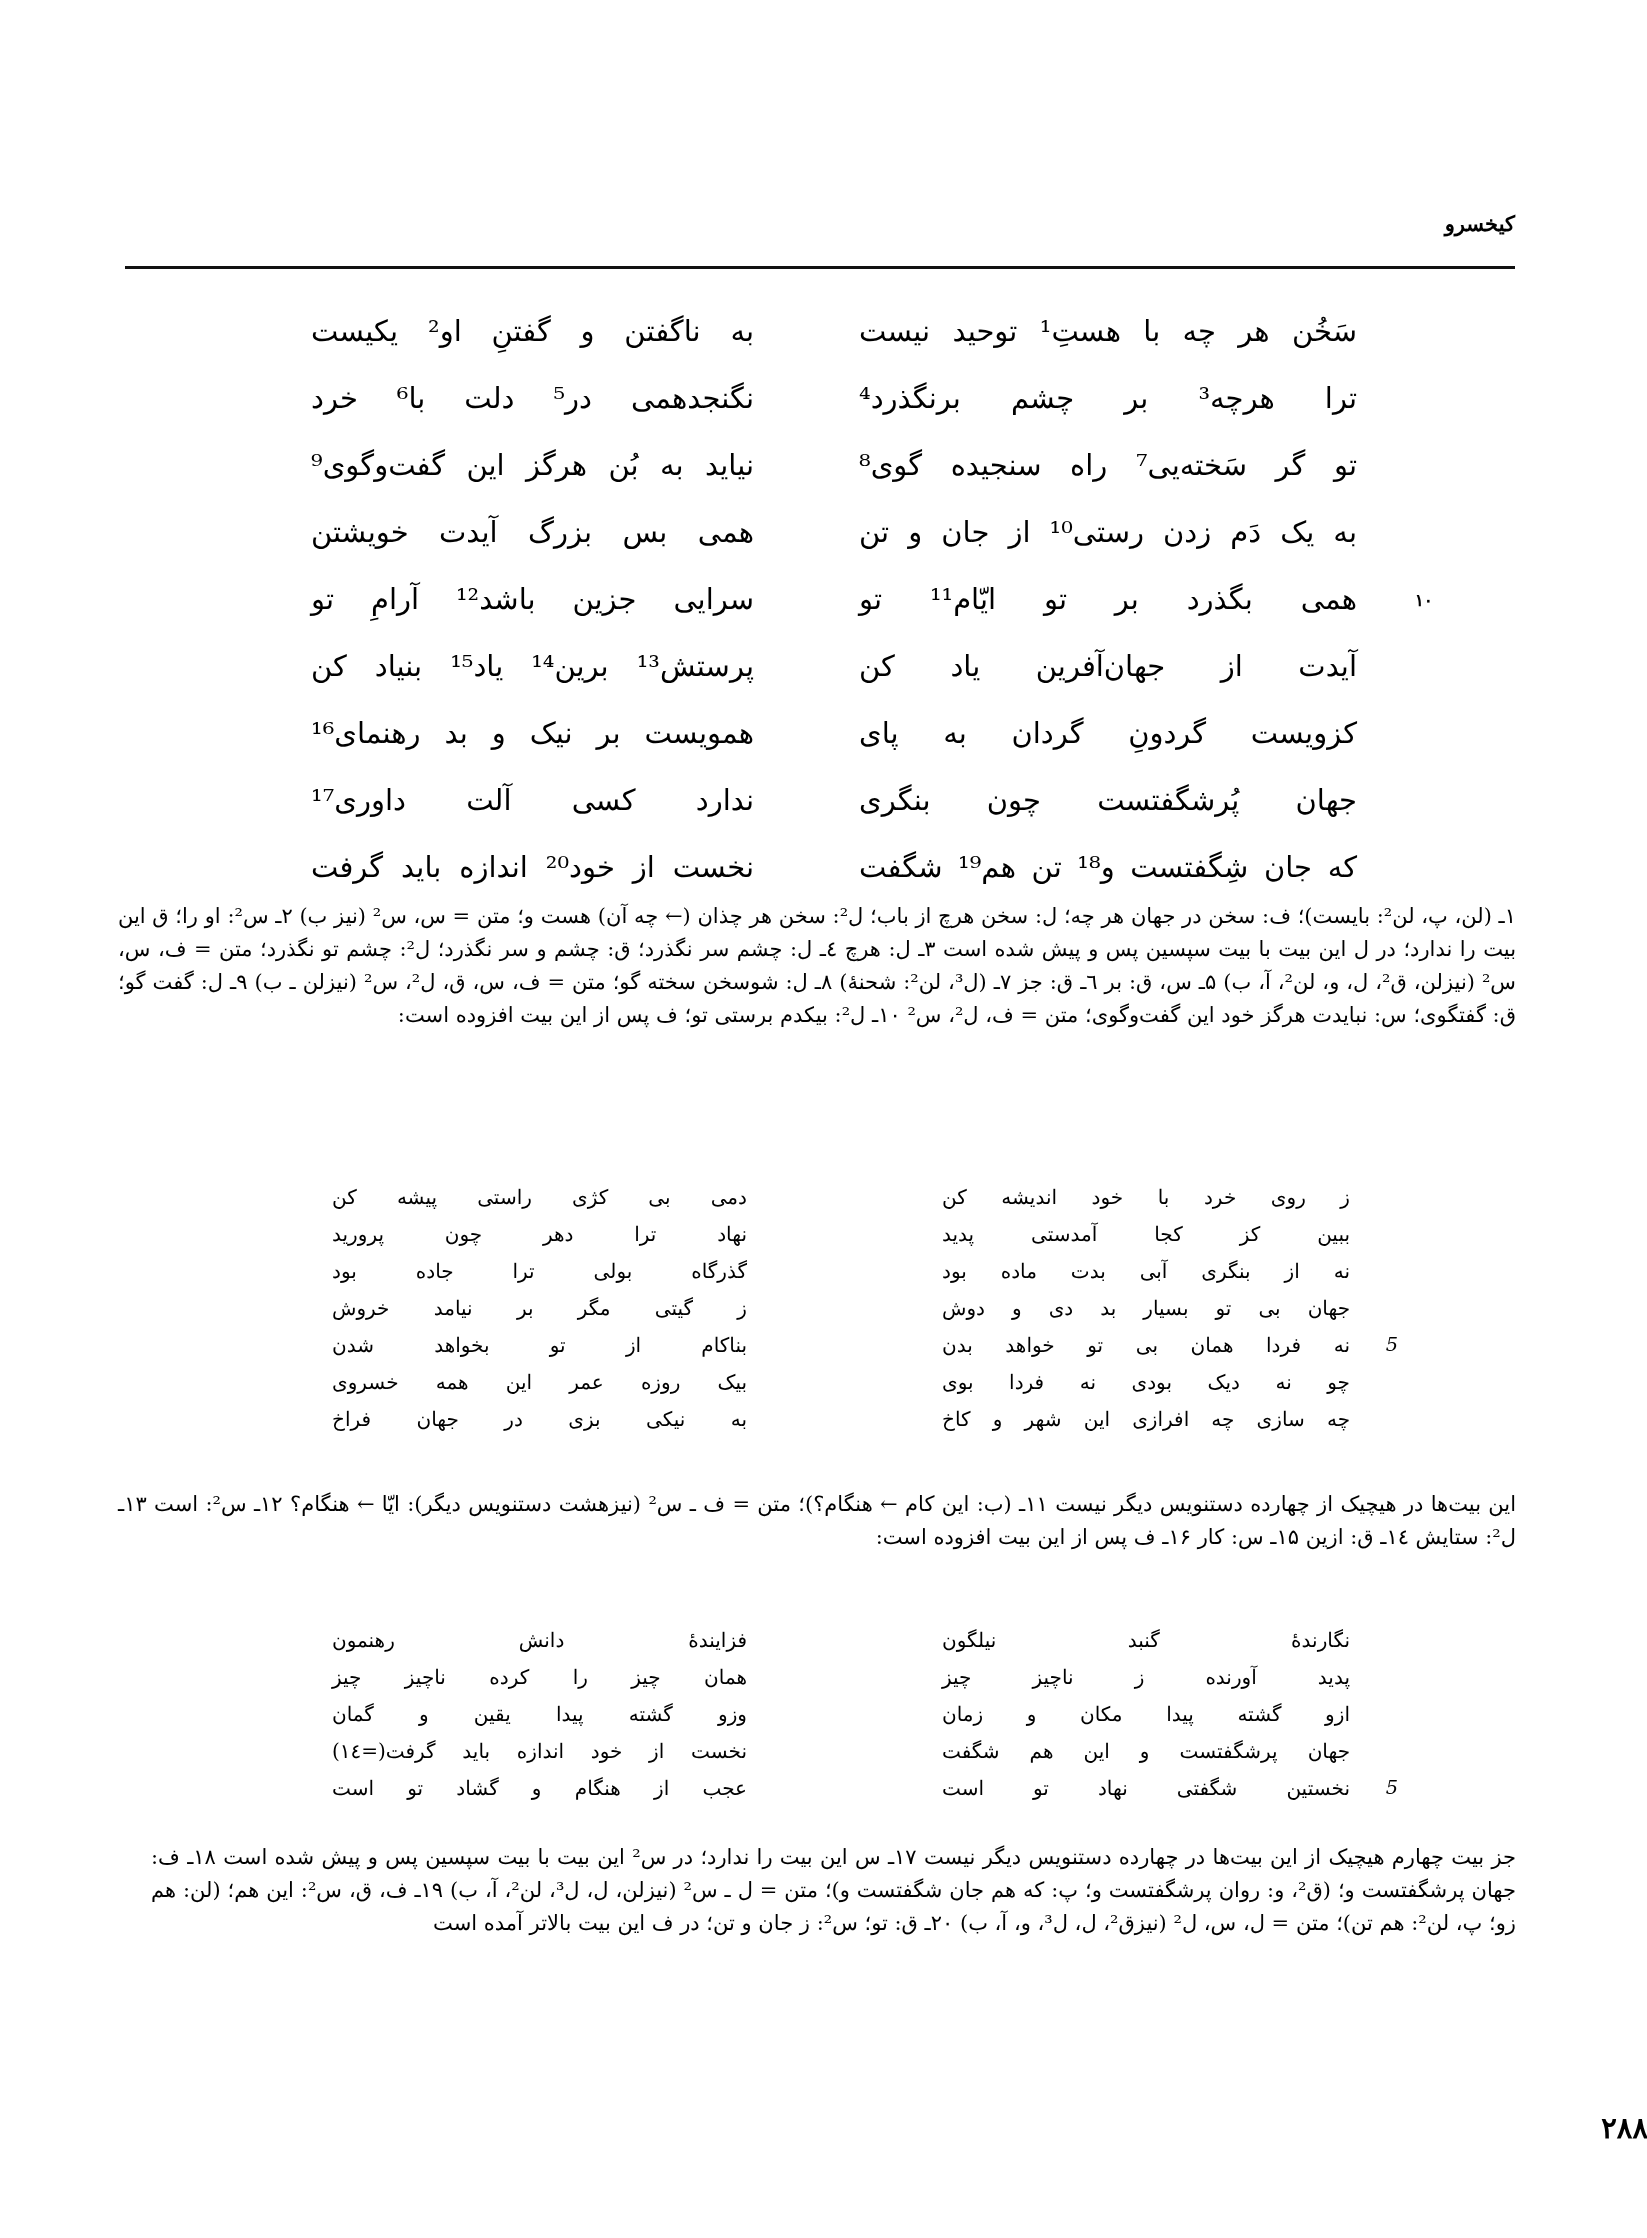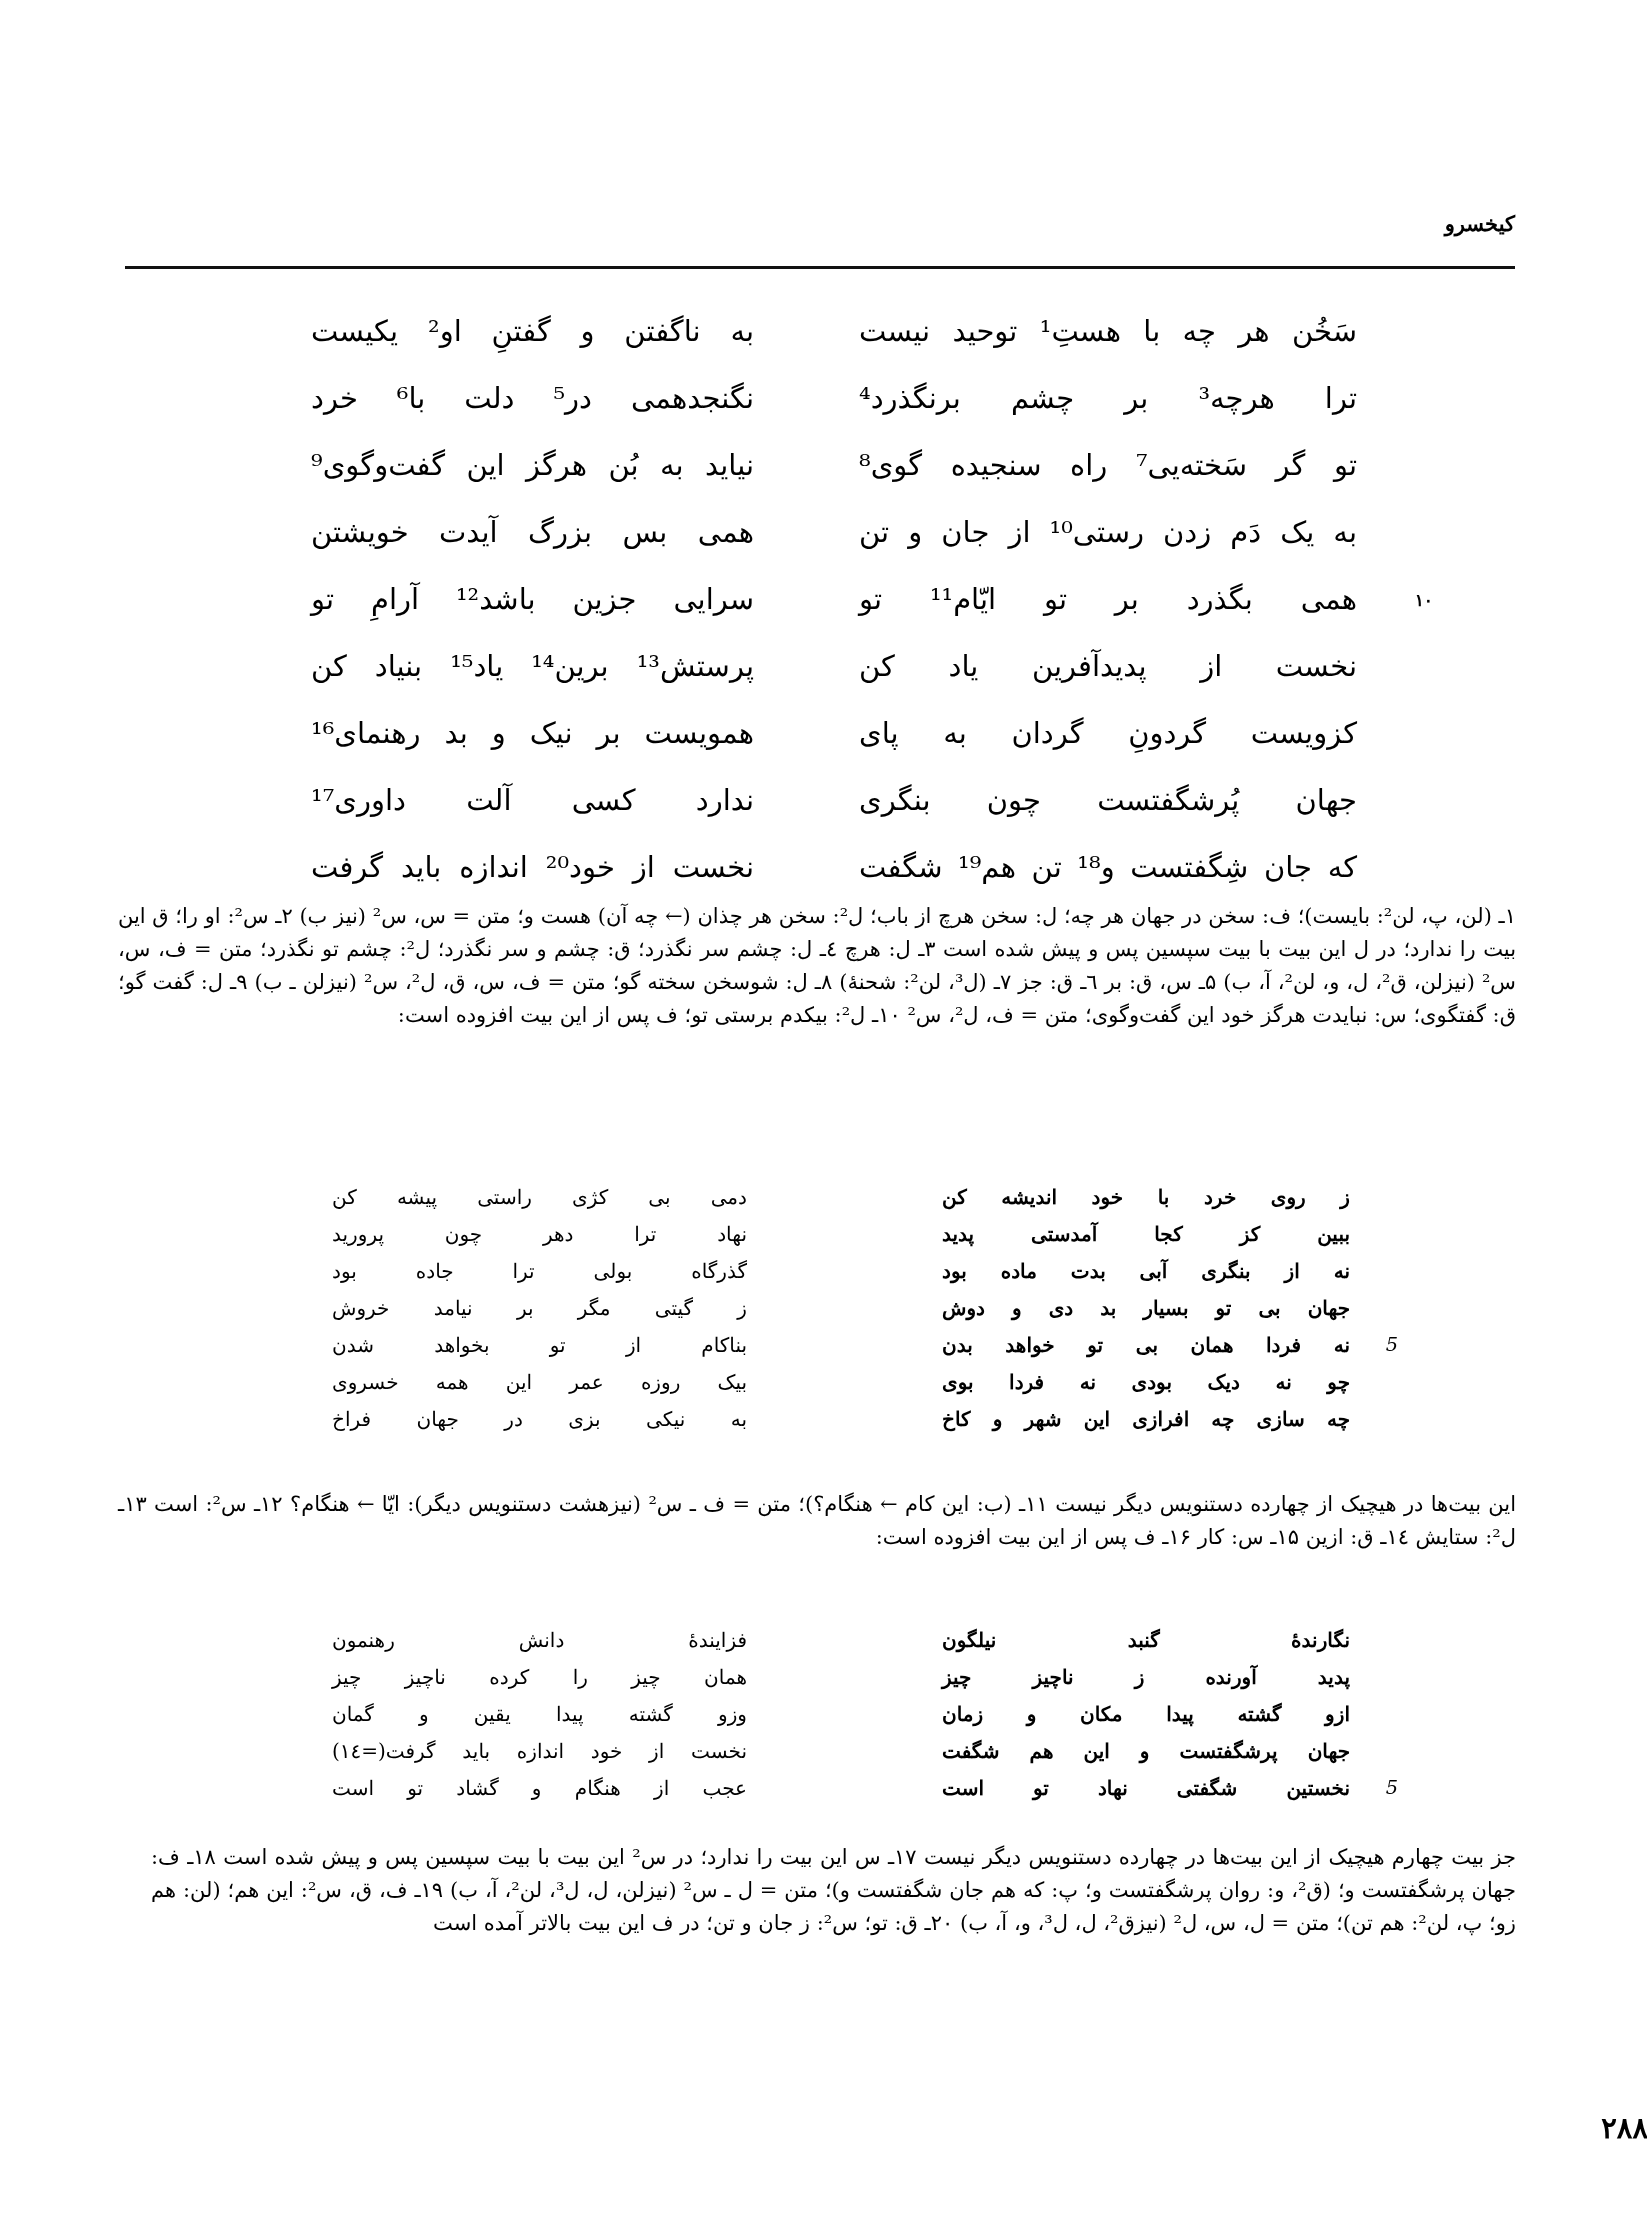--- a/index.html
+++ b/index.html
@@ -45,21 +45,21 @@
   .addition {
     position: absolute; left: 332px; width: 1018px;
   }
   .addition1 { top: 1178px; }
   .addition2 { top: 1621px; }
   .add-bayt {
     position: relative; height: 37px;
     display: flex; justify-content: space-between; align-items: center;
     font-size: 20px; line-height: 1;
   }
-  .add-bayt .a-right { width: 408px; text-align: justify; text-align-last: justify; font-weight: bold; }
+  .add-bayt .a-right { width: 408px; text-align: justify; text-align-last: justify; }
   .add-bayt .a-left  { width: 415px; text-align: justify; text-align-last: justify; }
   .add-num {
     position: absolute; right: -48px; top: 50%; transform: translateY(-50%);
     font-size: 19.4px; font-family: "DejaVu Serif", serif; font-style: italic;
   }
   .page-number {
     position: absolute; left: 0; right: 0; top: 2111px;
     font-size: 29px; font-weight: bold;
   }
 </style>
@@ -85,21 +85,21 @@
   <div class="bayt">
     <span class="misra-right">به یک دَم زدن رستی¹⁰ از جان و تن</span>
     <span class="misra-left">همی بس بزرگ آیدت خویشتن</span>
   </div>
   <div class="bayt">
     <span class="verse-num">۱۰</span>
     <span class="misra-right">همی بگذرد بر تو ایّام¹¹ تو</span>
     <span class="misra-left">سرایی جزین باشد¹² آرامِ تو</span>
   </div>
   <div class="bayt">
-    <span class="misra-right">نخست از پدید‌آفرین یاد کن</span>
+    <span class="misra-right">آیدت از جهان‌آفرین یاد کن</span>
     <span class="misra-left">پرستش¹³ برین¹⁴ یاد¹⁵ بنیاد کن</span>
   </div>
   <div class="bayt">
     <span class="misra-right">کزویست گردونِ گردان به پای</span>
     <span class="misra-left">همویست بر نیک و بد رهنمای¹⁶</span>
   </div>
   <div class="bayt">
     <span class="misra-right">جهان پُرشگفتست چون بنگری</span>
     <span class="misra-left">ندارد کسی آلت داوری¹⁷</span>
   </div>

